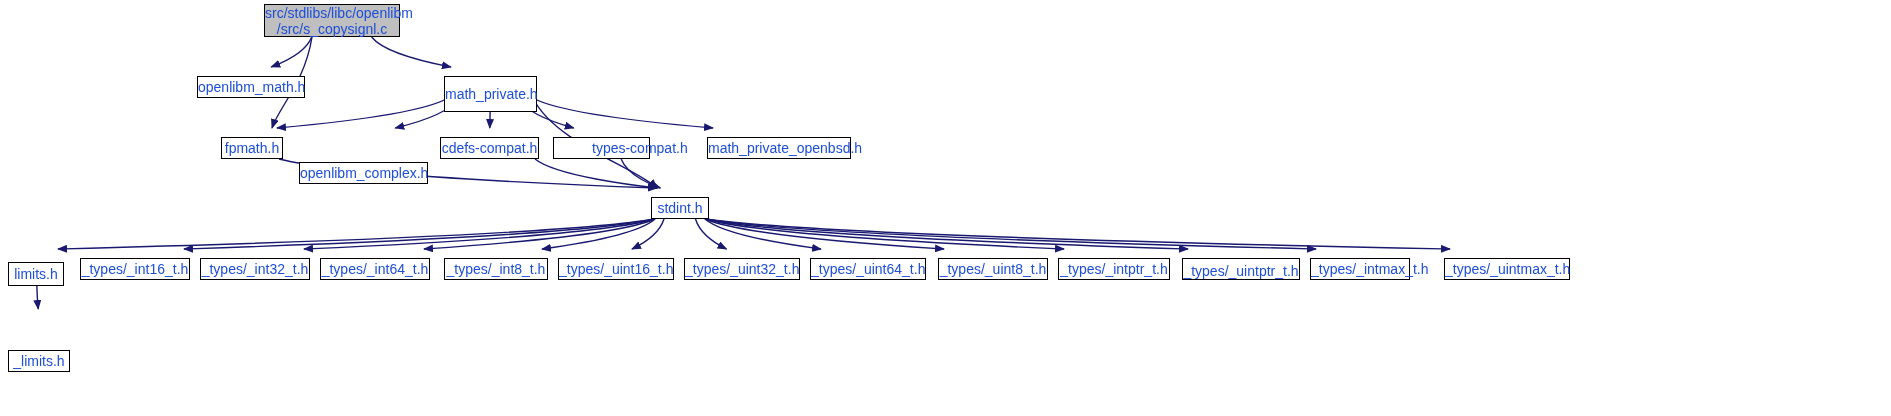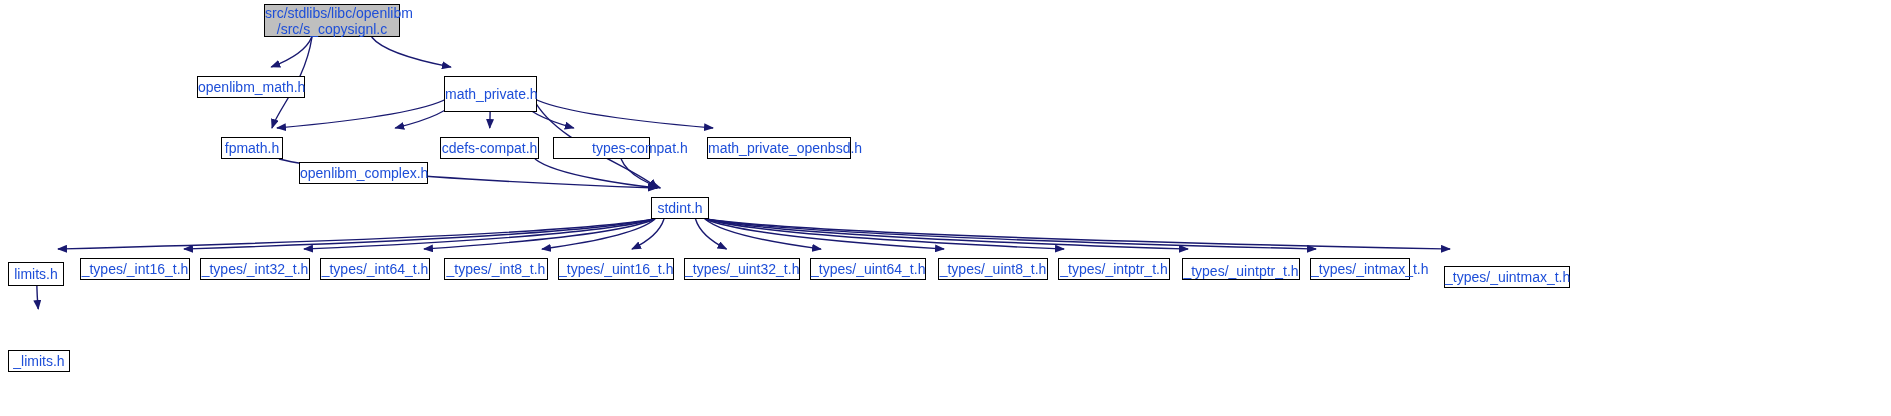--- a/index.html
+++ b/index.html
@@ -105,16 +105,16 @@
       <div class="node" style="left: 200px; top: 258px; width: 110px; height: 22px;"><span class="node-label">_types/_int32_t.h</span></div>
       <div class="node" style="left: 320px; top: 258px; width: 110px; height: 22px;"><span class="node-label">_types/_int64_t.h</span></div>
       <div class="node" style="left: 444px; top: 258px; width: 104px; height: 22px;"><span class="node-label">_types/_int8_t.h</span></div>
       <div class="node" style="left: 558px; top: 258px; width: 116px; height: 22px;"><span class="node-label">_types/_uint16_t.h</span></div>
       <div class="node" style="left: 684px; top: 258px; width: 116px; height: 22px;"><span class="node-label">_types/_uint32_t.h</span></div>
       <div class="node" style="left: 810px; top: 258px; width: 116px; height: 22px;"><span class="node-label">_types/_uint64_t.h</span></div>
       <div class="node" style="left: 938px; top: 258px; width: 110px; height: 22px;"><span class="node-label">_types/_uint8_t.h</span></div>
       <div class="node" style="left: 1058px; top: 258px; width: 112px; height: 22px;"><span class="node-label">_types/_intptr_t.h</span></div>
       <div class="node" style="left: 1182px; top: 258px; width: 118px; height: 22px; align-items: flex-end;"><span class="node-label">_types/_uintptr_t.h</span></div>
       <div class="node" style="left: 1310px; top: 258px; width: 100px; height: 22px;"><span class="node-label">_types/_intmax_t.h</span></div>
-      <div class="node" style="left: 1444px; top: 258px; width: 126px; height: 22px; margin-top: 8px;"><span class="node-label">_types/_uintmax_t.h</span></div>
+      <div class="node" style="left: 1444px; top: 258px; width: 126px; height: 22px;"><span class="node-label">_types/_uintmax_t.h</span></div>
       <div class="node" style="left: 8px; top: 318px; width: 62px; height: 22px; margin-top: 32px;"><span class="node-label">_limits.h</span></div>
     </div>
 </div>
 
 </body></html>

